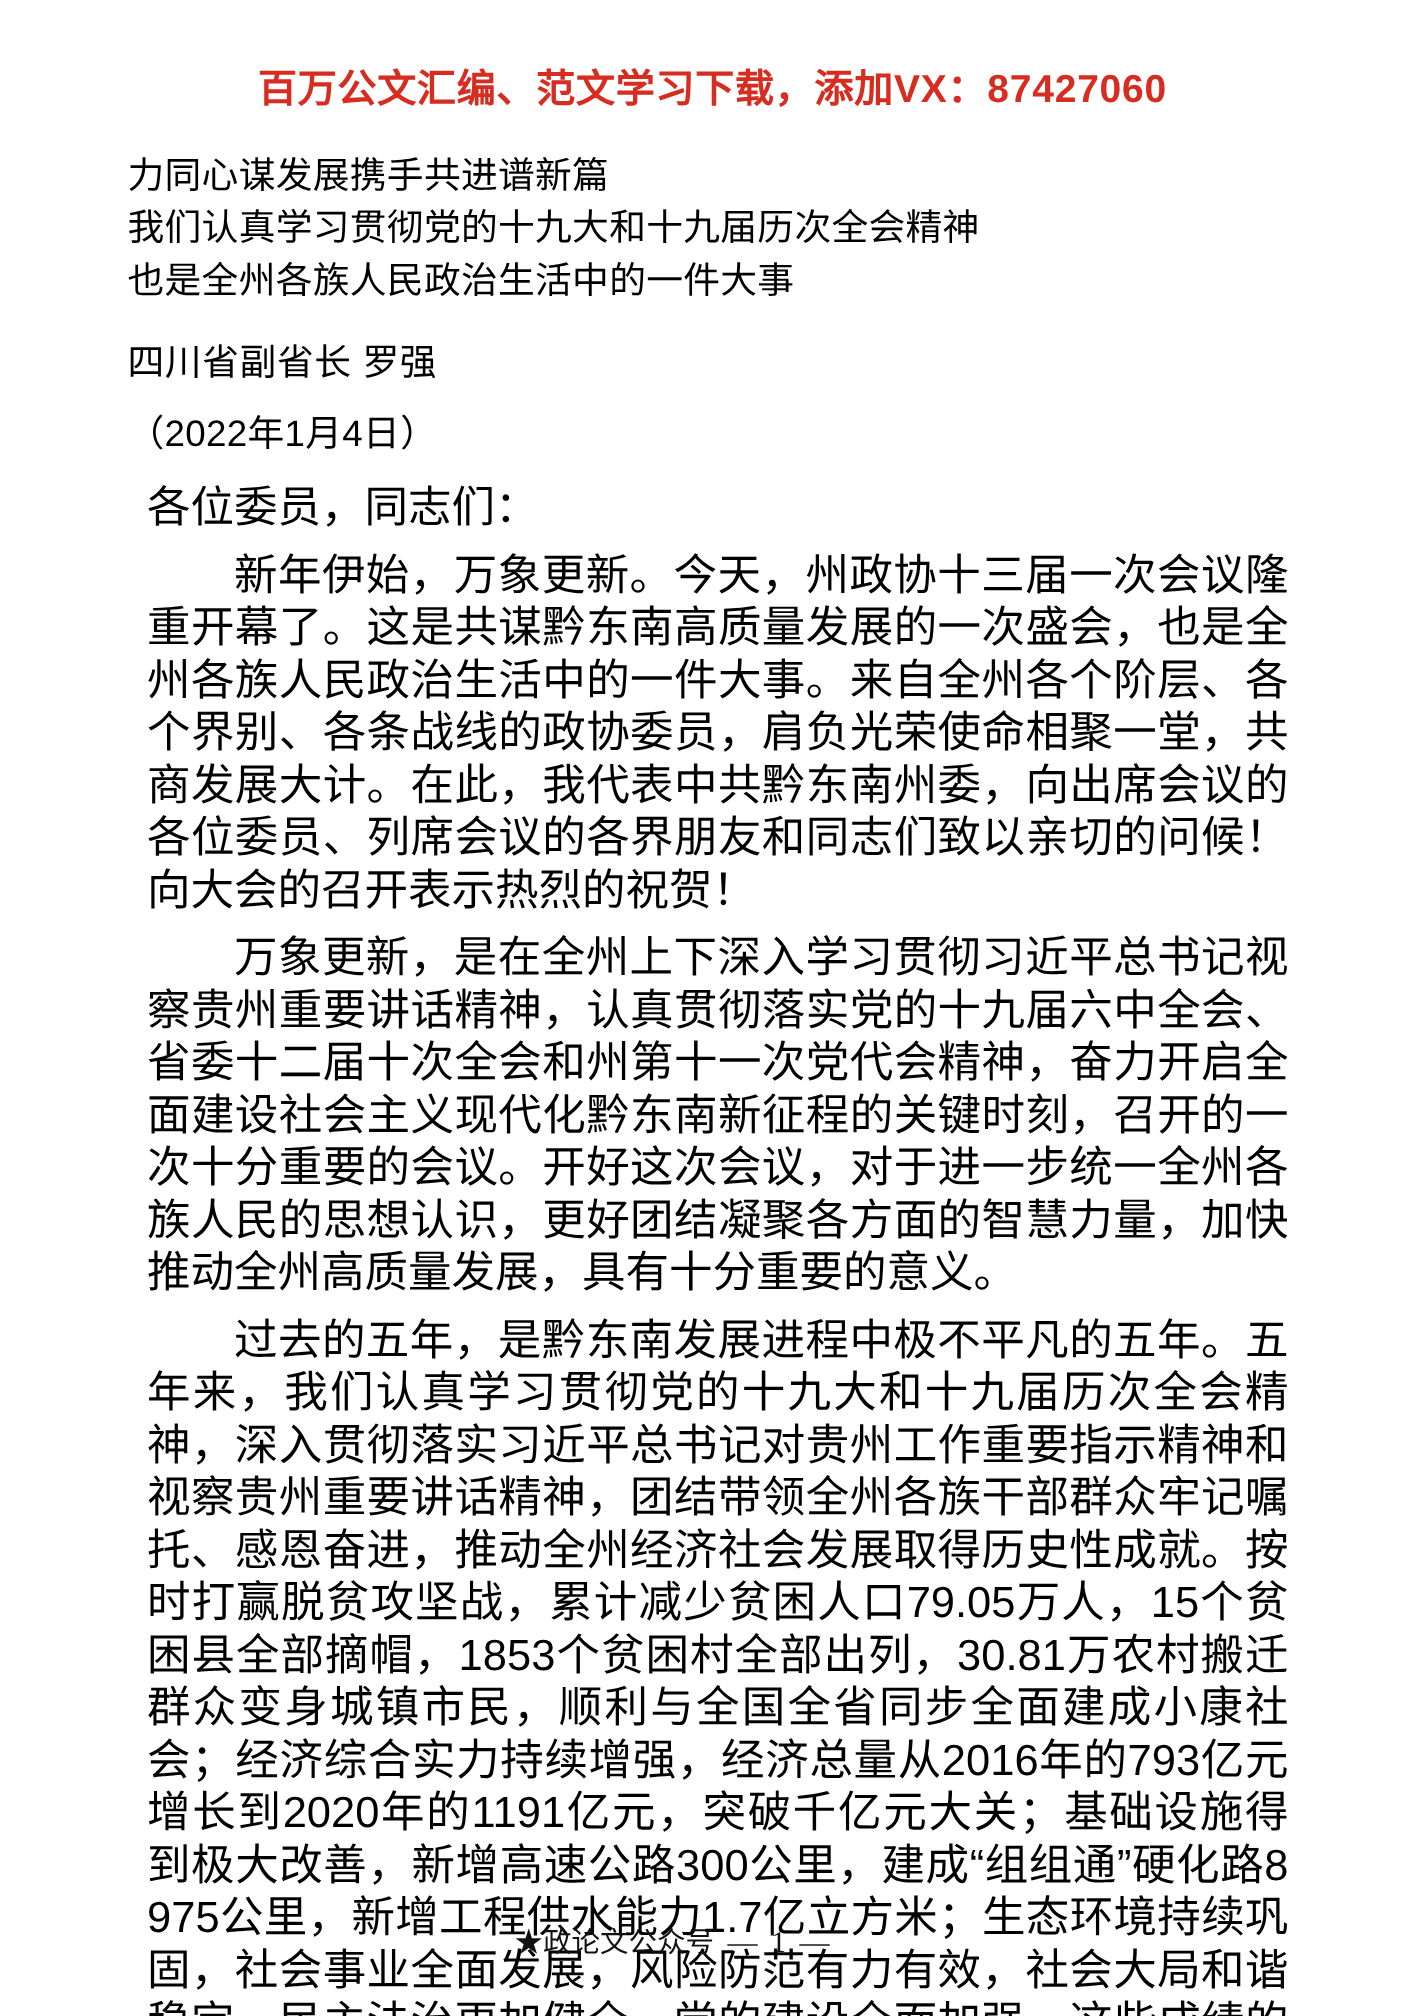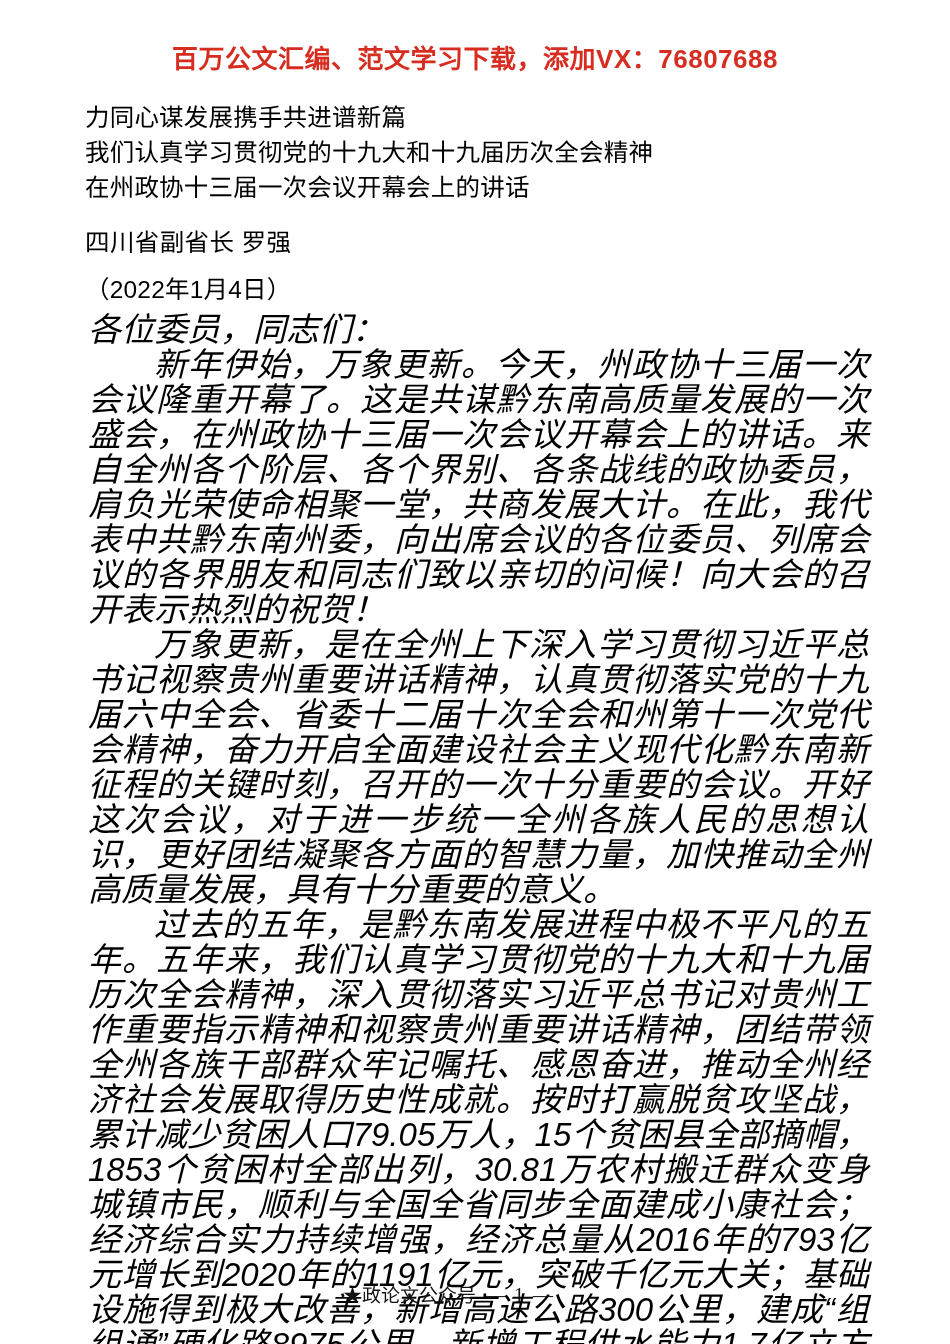--- a/index.html
+++ b/index.html
@@ -64,29 +64,28 @@
   }
 
   
   .body-block {
     position: absolute;
     top: 312px;
     left: 88px;
     width: 781px;
   }
   .para {
-    font-size: 33px;
+    font-size: 29px;
     line-height: 35px;
     text-align: justify;
     text-align-last: left;
     text-justify: inter-ideograph;
     letter-spacing: 0px;
-    margin: 0;
+    margin: 10px;
     word-break: break-all;
-    font-style: italic;
   }
   .para.indent {
     text-indent: 2em;
   }
 
   
   .footer {
     position: absolute;
     left: 0;
     top: 1282px;
@@ -112,33 +111,33 @@
     font-size: 20px;
     margin-left: 9px;
     letter-spacing: 2px;
   }
 </style>
 </head>
 <body>
 
 <div class="page">
 
-  <div class="promo-banner">百万公文汇编、范文学习下载，添加VX：76807688</div>
+  <div class="promo-banner">百万公文汇编、范文学习下载，添加VX：87427060</div>
 
   <div class="title-block">
     <div class="title-line">力同心谋发展携手共进谱新篇</div>
     <div class="title-line">我们认真学习贯彻党的十九大和十九届历次全会精神</div>
-    <div class="title-line">在州政协十三届一次会议开幕会上的讲话</div>
+    <div class="title-line">也是全州各族人民政治生活中的一件大事</div>
     <div class="title-line speaker">四川省副省长  罗强</div>
     <div class="title-line date">（2022年1月4日）</div>
   </div>
 
   <div class="body-block">
     <p class="para">各位委员，同志们：</p>
-    <p class="para indent">新年伊始，万象更新。今天，州政协十三届一次会议隆重开幕了。这是共谋黔东南高质量发展的一次盛会，在州政协十三届一次会议开幕会上的讲话。来自全州各个阶层、各个界别、各条战线的政协委员，肩负光荣使命相聚一堂，共商发展大计。在此，我代表中共黔东南州委，向出席会议的各位委员、列席会议的各界朋友和同志们致以亲切的问候！向大会的召开表示热烈的祝贺！</p>
+    <p class="para indent">新年伊始，万象更新。今天，州政协十三届一次会议隆重开幕了。这是共谋黔东南高质量发展的一次盛会，也是全州各族人民政治生活中的一件大事。来自全州各个阶层、各个界别、各条战线的政协委员，肩负光荣使命相聚一堂，共商发展大计。在此，我代表中共黔东南州委，向出席会议的各位委员、列席会议的各界朋友和同志们致以亲切的问候！向大会的召开表示热烈的祝贺！</p>
     <p class="para indent">万象更新，是在全州上下深入学习贯彻习近平总书记视察贵州重要讲话精神，认真贯彻落实党的十九届六中全会、省委十二届十次全会和州第十一次党代会精神，奋力开启全面建设社会主义现代化黔东南新征程的关键时刻，召开的一次十分重要的会议。开好这次会议，对于进一步统一全州各族人民的思想认识，更好团结凝聚各方面的智慧力量，加快推动全州高质量发展，具有十分重要的意义。</p>
     <p class="para indent">过去的五年，是黔东南发展进程中极不平凡的五年。五年来，我们认真学习贯彻党的十九大和十九届历次全会精神，深入贯彻落实习近平总书记对贵州工作重要指示精神和视察贵州重要讲话精神，团结带领全州各族干部群众牢记嘱托、感恩奋进，推动全州经济社会发展取得历史性成就。按时打赢脱贫攻坚战，累计减少贫困人口79.05万人，15个贫困县全部摘帽，1853个贫困村全部出列，30.81万农村搬迁群众变身城镇市民，顺利与全国全省同步全面建成小康社会；经济综合实力持续增强，经济总量从2016年的793亿元增长到2020年的1191亿元，突破千亿元大关；基础设施得到极大改善，新增高速公路300公里，建成“组组通”硬化路8975公里，新增工程供水能力1.7亿立方米；生态环境持续巩固，社会事业全面发展，风险防范有力有效，社会大局和谐稳定，民主法治更加健全，党的建设全面加强。这些成绩的取得，是习近平新时代中国特色社会主义思想科学指引的结果，是省委、省政府坚强领导的结</p>
   </div>
 
   <div class="footer">
     <span class="footer-inner">
       <span class="footer-brand">★政论文公众号</span><span class="footer-pageno">— 1 —</span>
     </span>
   </div>
 

